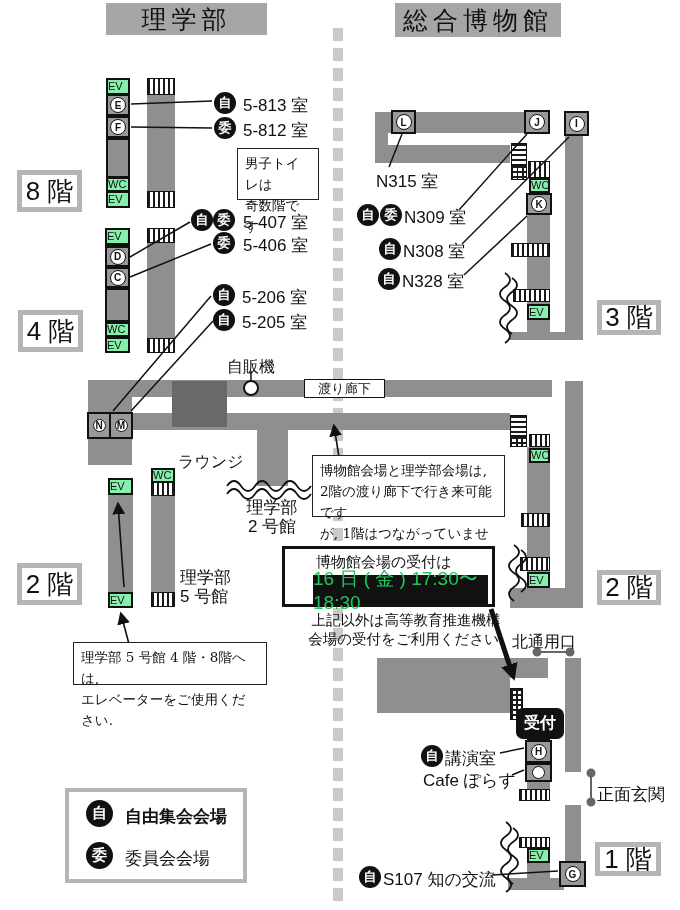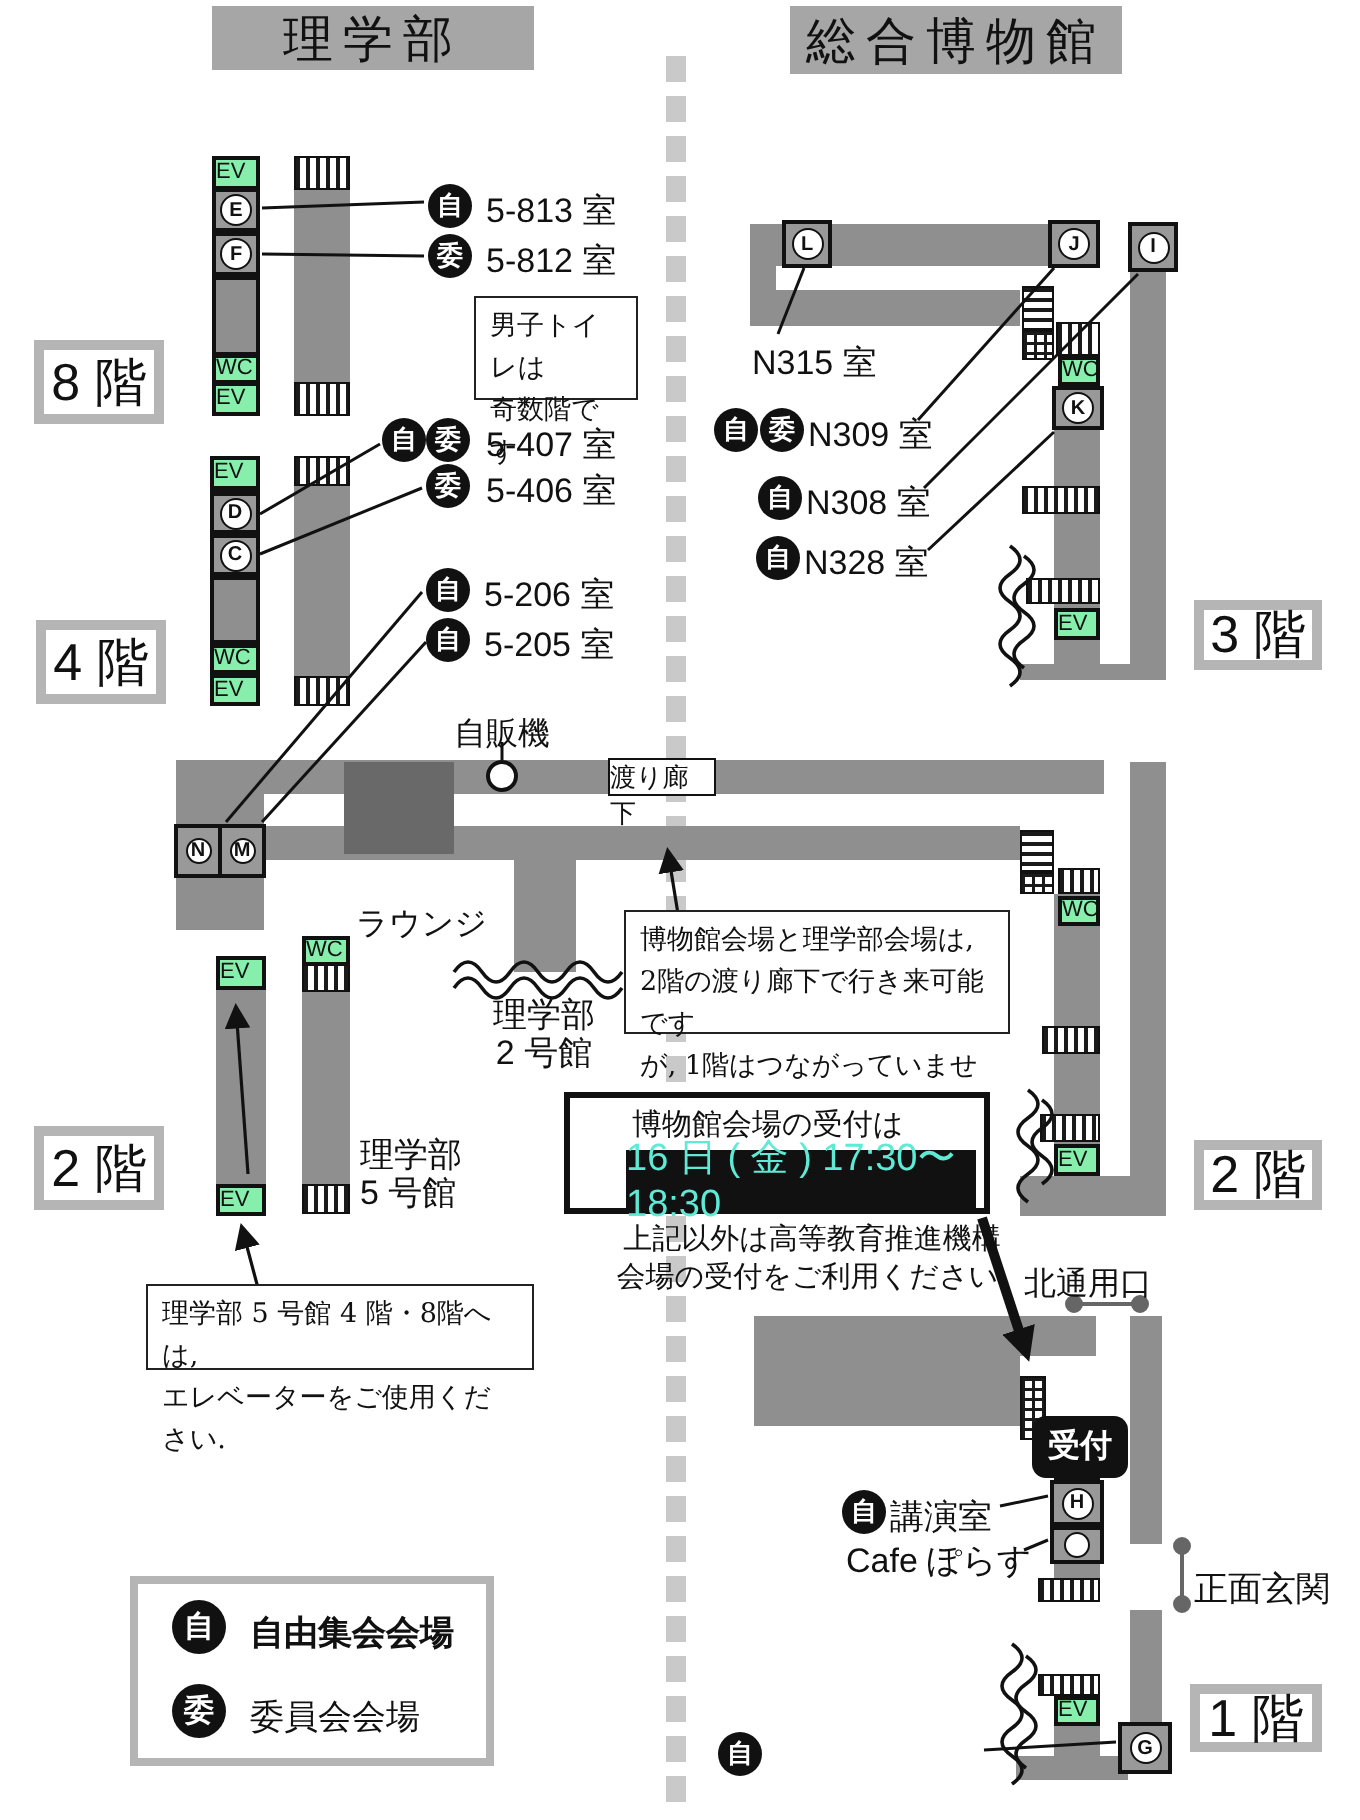--- a/index.html
+++ b/index.html
@@ -35,21 +35,21 @@
   .hdr{position:absolute;background:#a6a6a6;display:flex;align-items:center;justify-content:center;
        font-size:25px;letter-spacing:5px;z-index:6;}
   #divider{position:absolute;left:333px;top:28px;width:10px;height:877px;z-index:0;
        background:repeating-linear-gradient(180deg,#c9c9c9 0 13px,transparent 13px 20px);}
   #lines{position:absolute;left:0;top:0;z-index:5;pointer-events:none;}
   .z1{z-index:1;} .z2{z-index:2;} .z6{z-index:6;}
   #reception-tag{position:absolute;background:#111;color:#fff;border-radius:7px;display:flex;
        align-items:center;justify-content:center;font-size:16px;font-weight:bold;z-index:7;}
   #reception-box{position:absolute;background:#fff;border:3px solid #111;z-index:6;box-sizing:border-box;padding-left:24px;}
   #reception-box .title{font-family:"DejaVu Serif",serif;font-size:15px;margin:4px 0 3px 7px;}
-  #reception-box .bar{margin:0 4px;height:30px;background:#111;color:#5eead4;display:flex;
+  #reception-box .bar{margin:0 4px;height:30px;background:#111;color:#22c55e;display:flex;
        align-items:center;justify-content:center;font-size:19px;}
   #legend-box{position:absolute;background:#fff;border:4px solid #b5b5b5;z-index:6;box-sizing:border-box;}
   .legend-row{position:absolute;font-size:17px;white-space:nowrap;}
   #nm-frame{position:absolute;background:#111;display:flex;gap:2px;padding:2px;z-index:4;box-sizing:border-box;}
   .nmcell{flex:1;background:#999;display:flex;align-items:center;justify-content:center;}
   .serif-center{text-align:center;font-family:"DejaVu Serif",serif;position:absolute;z-index:6;
        font-size:14.5px;line-height:1.3;}
   .two-line{line-height:1.1;text-align:center;}
 </style>
 </head>
@@ -169,21 +169,21 @@
   <div id="nm-frame" style="left:87px;top:412px;width:46px;height:27px;">
     <span class="nmcell">
         <span class="circ small">N</span>
       </span>
     <span class="nmcell">
         <span class="circ small">M</span>
       </span>
   </div>
 
   <div class="lab" style="left:227px;top:357px;">自販機</div>
-  <div class="abs z6" style="left:304px;top:379px;width:54px;height:19px;background:#fff;border:1.5px solid #111;display:flex;justify-content:center;font-size:13px;">
+  <div class="abs z6" style="left:304px;top:379px;width:81px;height:19px;background:#fff;border:1.5px solid #111;display:flex;justify-content:center;font-size:13px;">
       <span>渡り廊下</span>
     </div>
   <div class="lab" style="left:178px;top:452px;">ラウンジ</div>
 
   <div class="lab two-line" style="left:238px;top:499px;width:68px;font-size:17px;">
     <div>理学部</div>
     <div>2 号館</div>
   </div>
   <div class="lab two-line" style="left:180px;top:569px;width:64px;font-size:17px;text-align:left;">
     <div>理学部</div>
@@ -316,20 +316,21 @@
   <div class="lab" style="left:512px;top:632px;">北通用口</div>
   <div class="lab" style="left:597px;top:783px;font-size:17px;">正面玄関</div>
   <div class="badge" style="left:421px;top:745px;">
       <span>自</span>
     </div>
   <div class="room" style="left:445px;top:747px;">講演室</div>
   <div class="room" style="left:423px;top:769px;">Cafe ぽらす</div>
   <div class="badge" style="left:359px;top:866px;">
       <span>自</span>
     </div>
+  <div class="room" style="left:383px;top:868px;">S107 知の交流</div>
   <div class="tag" style="left:595px;top:842px;width:66px;height:34px;">
       <span>1 階</span>
     </div>
 
   <div id="legend-box" style="left:65px;top:788px;width:182px;height:95px;"></div>
   <div class="badge big" style="left:86px;top:800px;">
       <span>自</span>
     </div>
   <div class="legend-row" style="left:125px;top:805px;position:absolute;z-index:7;font-weight:bold;">自由集会会場</div>
   <div class="badge big" style="left:86px;top:842px;">

